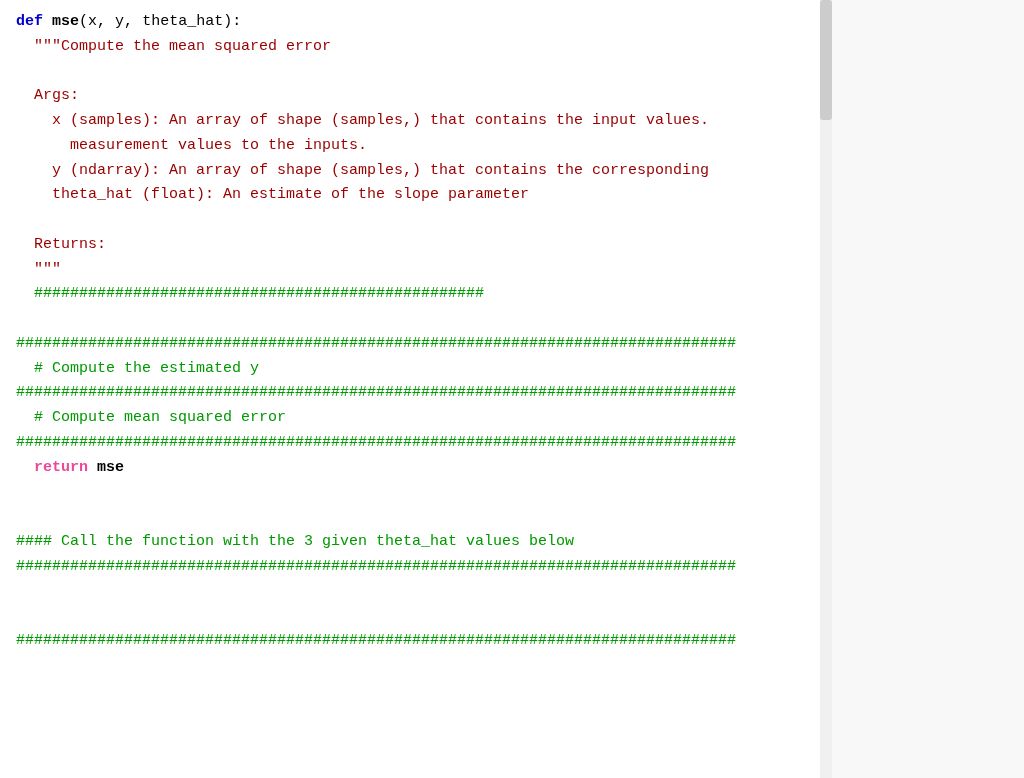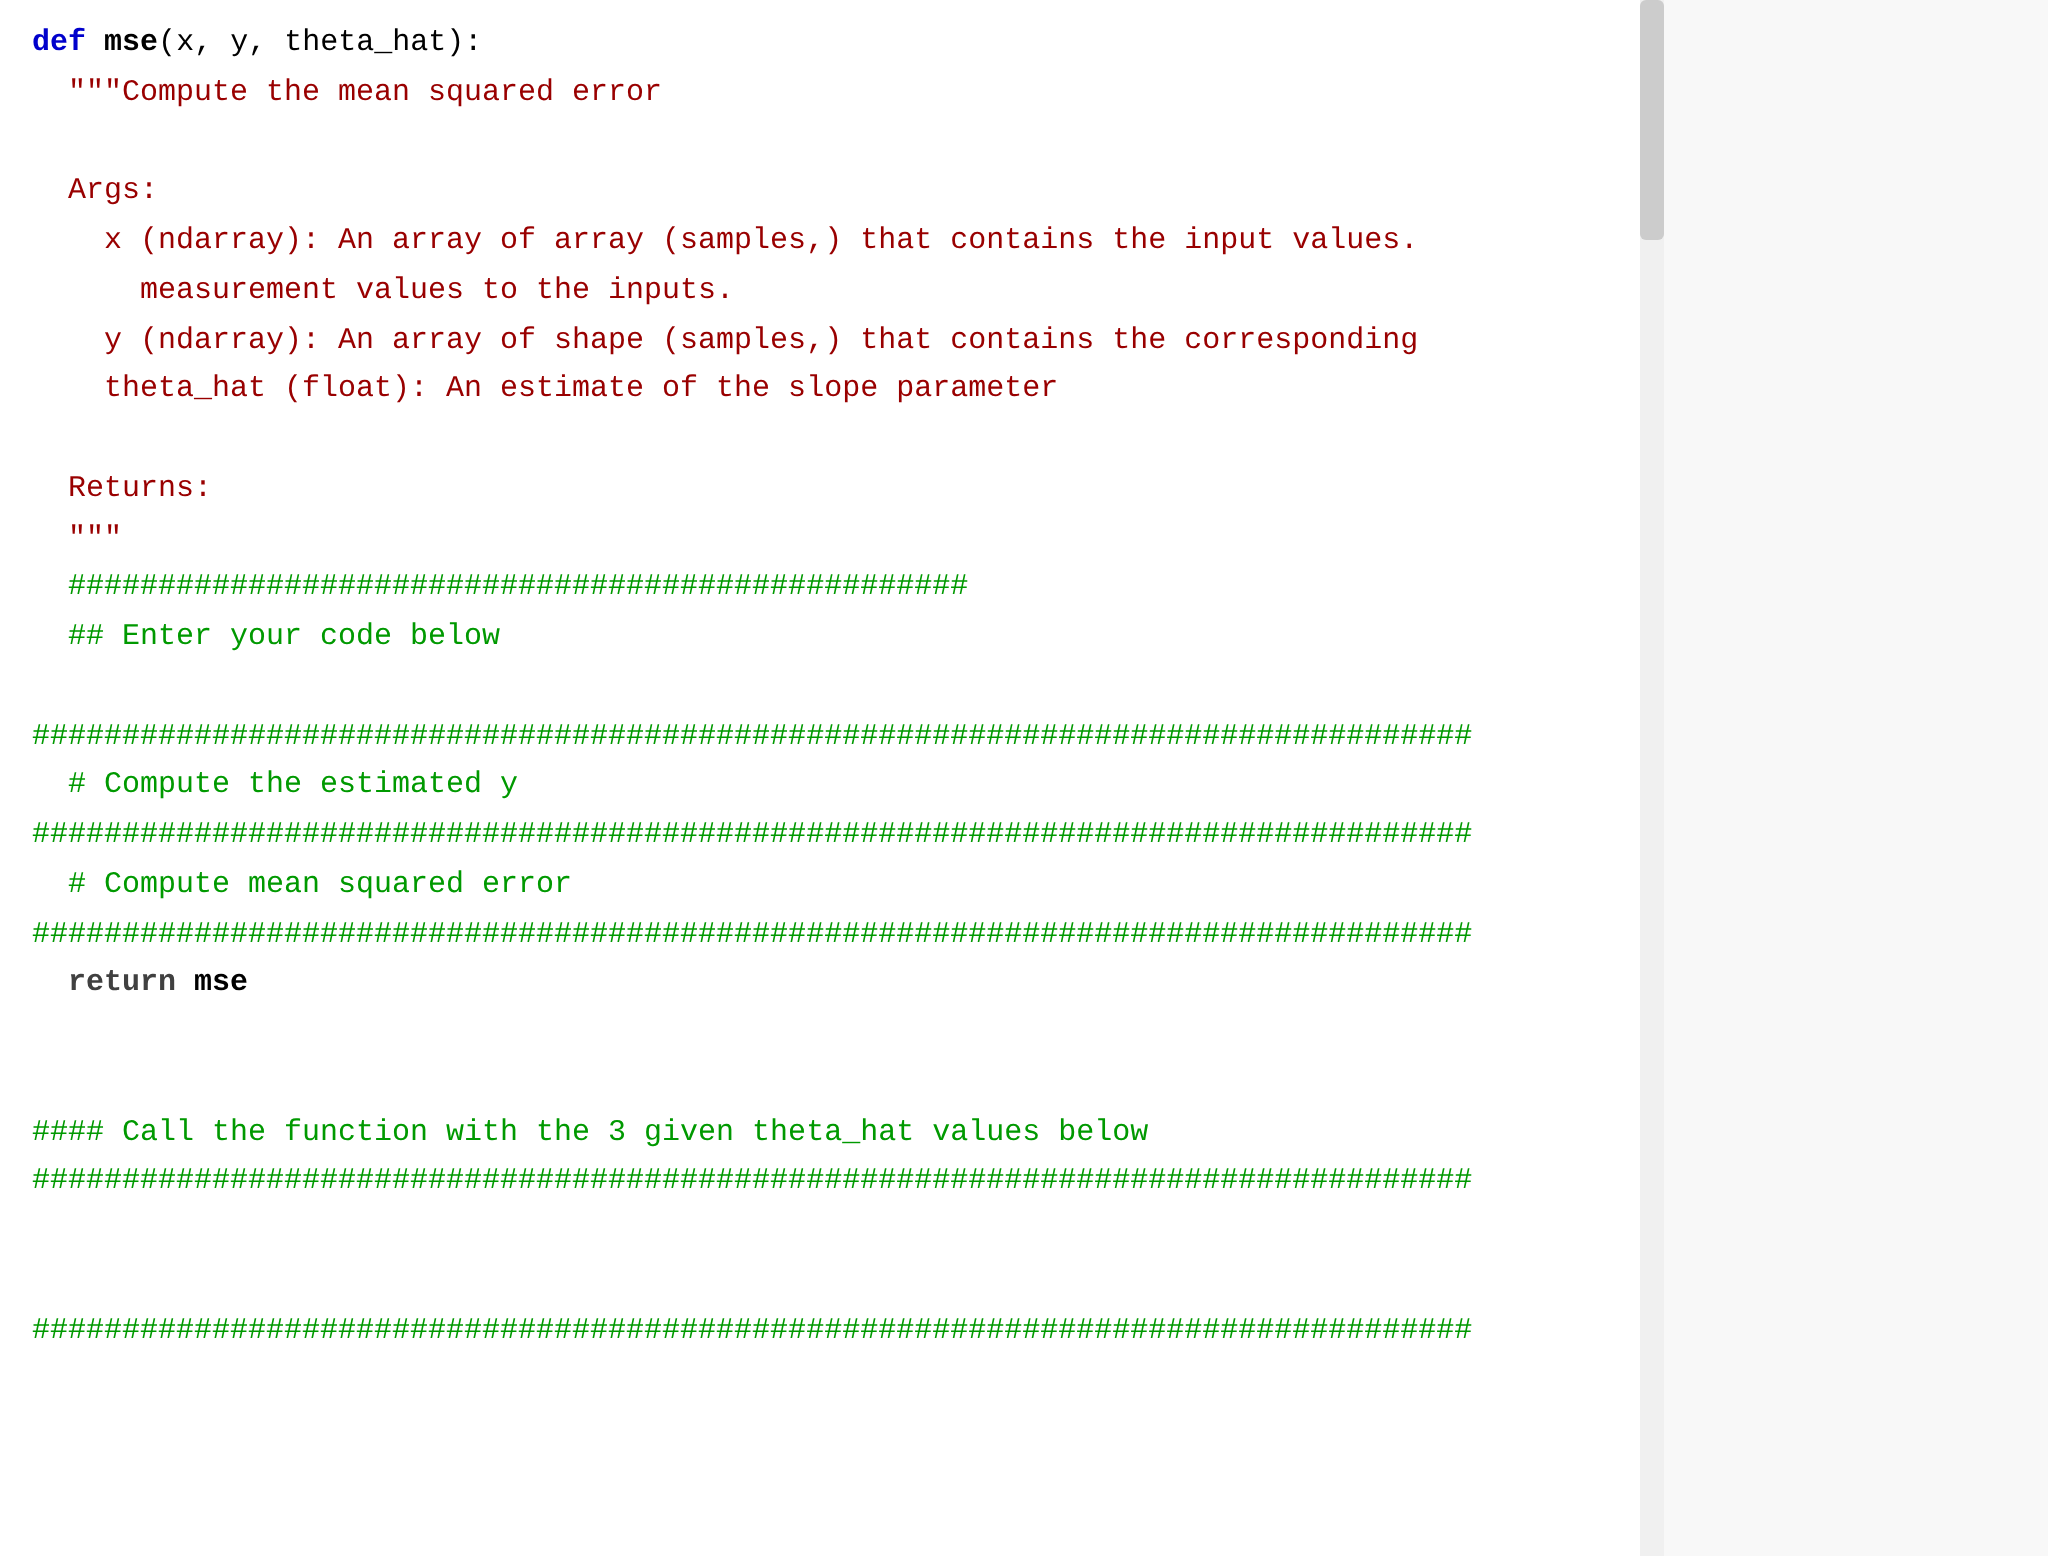--- a/index.html
+++ b/index.html
@@ -33,21 +33,21 @@
       font-size: 15px;
       line-height: 1.65;
     }
 
     .keyword { color: #0000cc; font-weight: bold; }
     .funcname { color: #000000; font-weight: bold; }
     .param { color: #000000; }
     .docstring { color: #990000; }
     .comment { color: #009900; }
     .hash-line { color: #009900; }
-    .return-keyword { color: #404040; font-weight: bold; }
+    .return-keyword { color: #ec4899; font-weight: bold; }
     .return-val { color: #000000; font-weight: bold; }
     .plain { color: #000000; }
 
     .scrollbar-track {
       position: absolute;
       right: 0;
       top: 0;
       width: 12px;
       height: 100%;
       background: #f0f0f0;
@@ -66,30 +66,29 @@
 </head>
 <body>
 
 <div class="code-container">
 
   <span class="code-line"><span class="keyword">def</span><span class="plain"> </span><span class="funcname">mse</span><span class="plain">(</span><span class="param">x</span><span class="plain">, </span><span class="param">y</span><span class="plain">, </span><span class="param">theta_hat</span><span class="plain">):</span></span>
 
   <span class="code-line"><span class="docstring">  """Compute the mean squared error</span></span>
   <span class="code-line"><span class="docstring"> </span></span>
   <span class="code-line"><span class="docstring">  Args:</span></span>
-  <span class="code-line"><span class="docstring">    x (ndarray): An array of array (samples,) that contains the input values.</span></span>
+  <span class="code-line"><span class="docstring">    x (samples): An array of shape (samples,) that contains the input values.</span></span>
   <span class="code-line"><span class="docstring">      measurement values to the inputs.</span></span>
   <span class="code-line"><span class="docstring">    y (ndarray): An array of shape (samples,) that contains the corresponding</span></span>
   <span class="code-line"><span class="docstring">    theta_hat (float): An estimate of the slope parameter</span></span>
   <span class="code-line"><span class="docstring"> </span></span>
   <span class="code-line"><span class="docstring">  Returns:</span></span>
   <span class="code-line"><span class="docstring">  """</span></span>
 
   <span class="code-line"><span class="comment">  ##################################################</span></span>
-  <span class="code-line"><span class="comment">  ## Enter your code below</span></span>
   <span class="code-line"> </span>
 
   <span class="code-line"><span class="hash-line">################################################################################</span></span>
   <span class="code-line"><span class="comment">  # Compute the estimated y</span></span>
   <span class="code-line"><span class="hash-line">################################################################################</span></span>
   <span class="code-line"><span class="comment">  # Compute mean squared error</span></span>
   <span class="code-line"><span class="hash-line">################################################################################</span></span>
 
   <span class="code-line">  <span class="return-keyword">return</span> <span class="return-val">mse</span></span>
 

